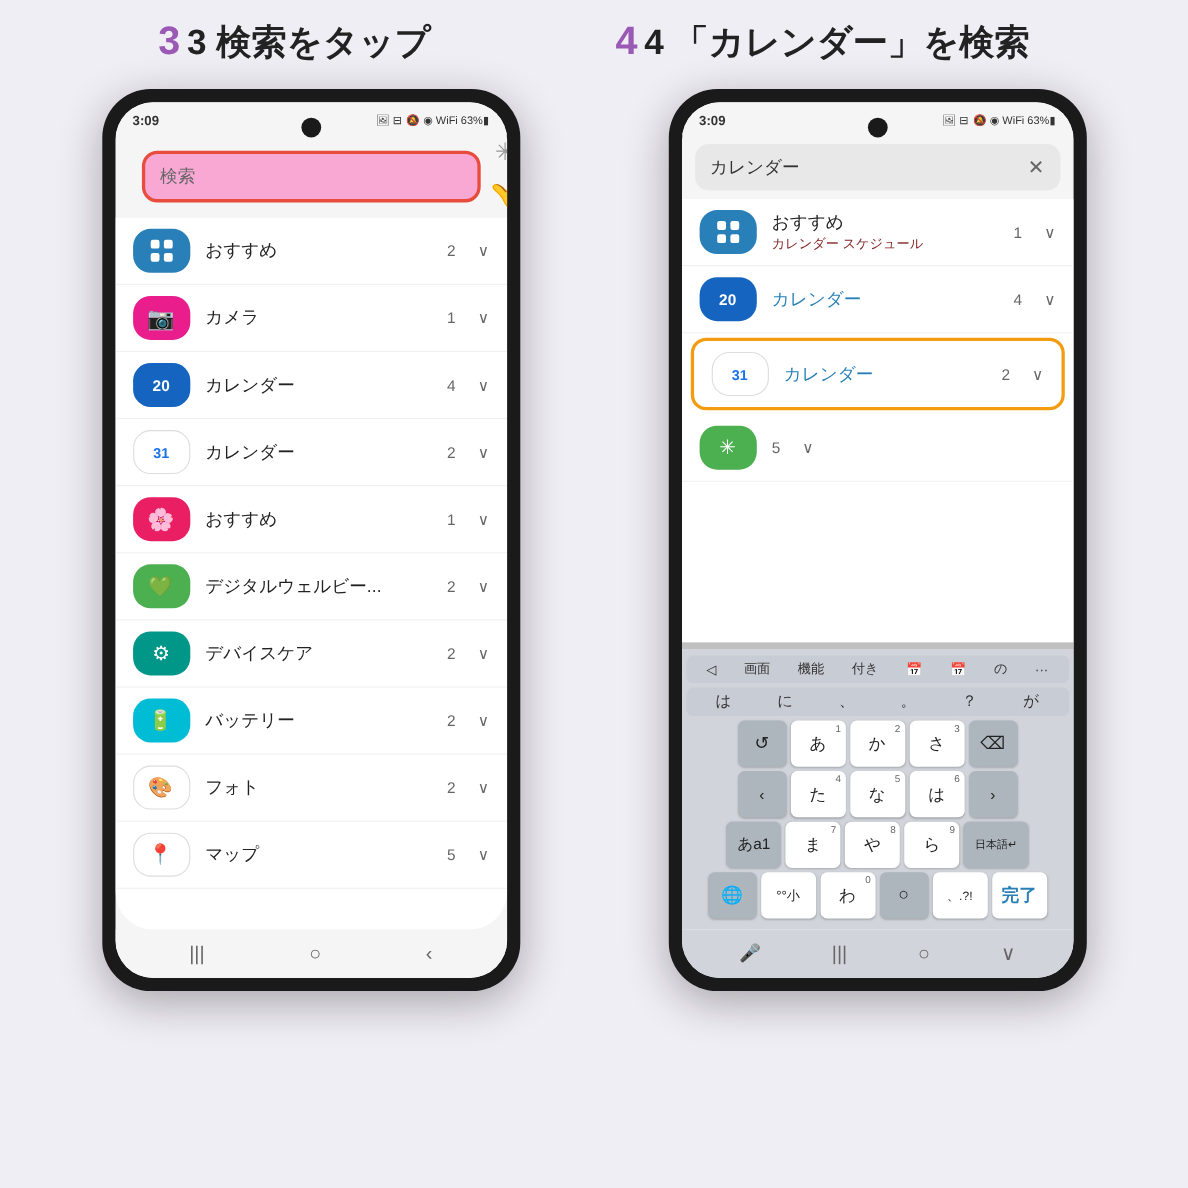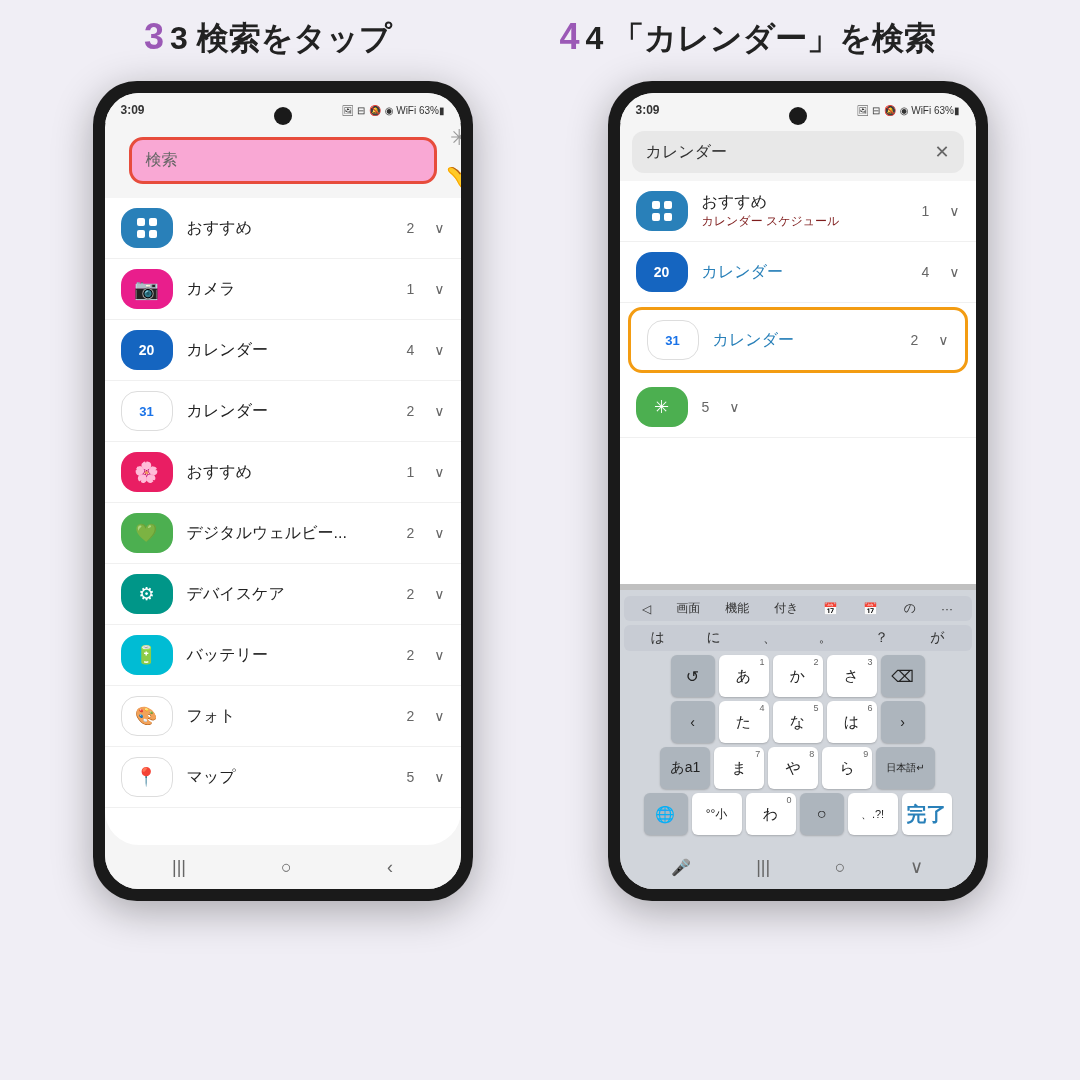--- a/index.html
+++ b/index.html
@@ -547,21 +547,21 @@
           </div>
           <div class="key">
             <span class="key-num">0</span>
             <span class="key-main">わ</span>
           </div>
           <div class="key-small" style="font-size:16px;">○</div>
           <div class="key">
             <span class="key-main" style="font-size:11px;">、.?!</span>
           </div>
           <div class="key" style="background:#fff;">
-            <span style="color:#2980b9; font-size:20px; font-weight:bold;text-align:center;">完了</span>
+            <span style="color:#2980b9; font-size:16px; font-weight:bold;text-align:center;">完了</span>
           </div>
         </div>
       </div>
 
       <div class="bottom-nav" style="background:#d1d5db;">
         <span style="font-size:16px;">🎤</span>
         <span class="nav-btn">|||</span>
         <span class="nav-btn">○</span>
         <span class="nav-btn">∨</span>
       </div>

